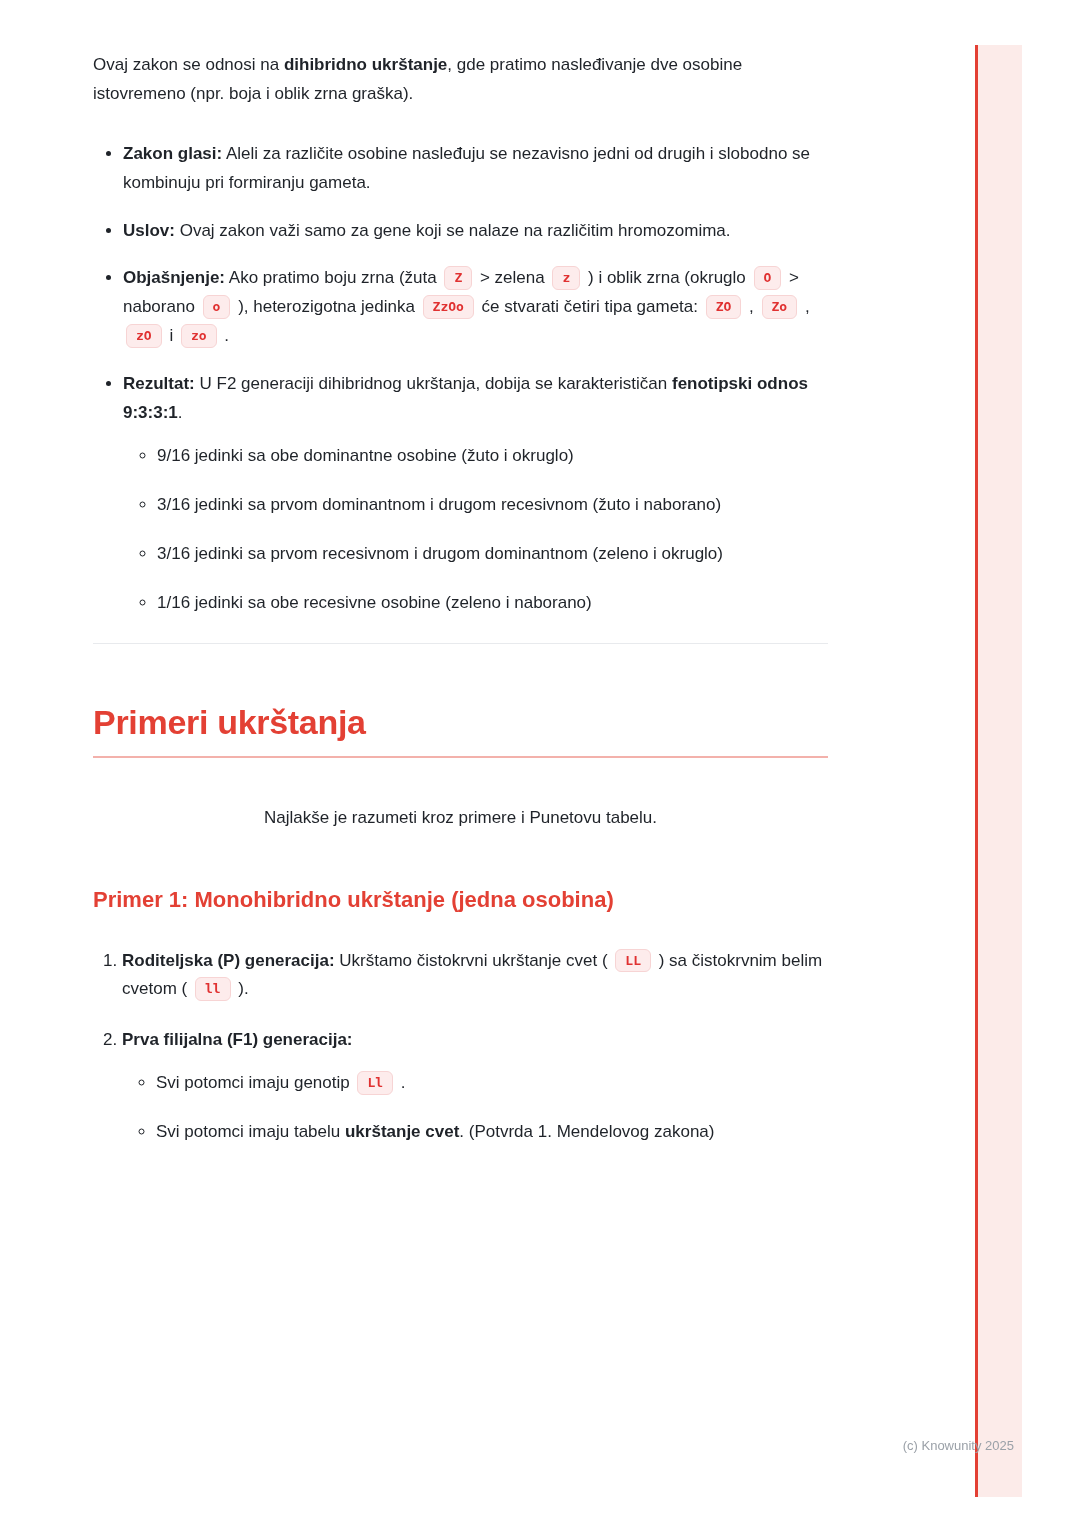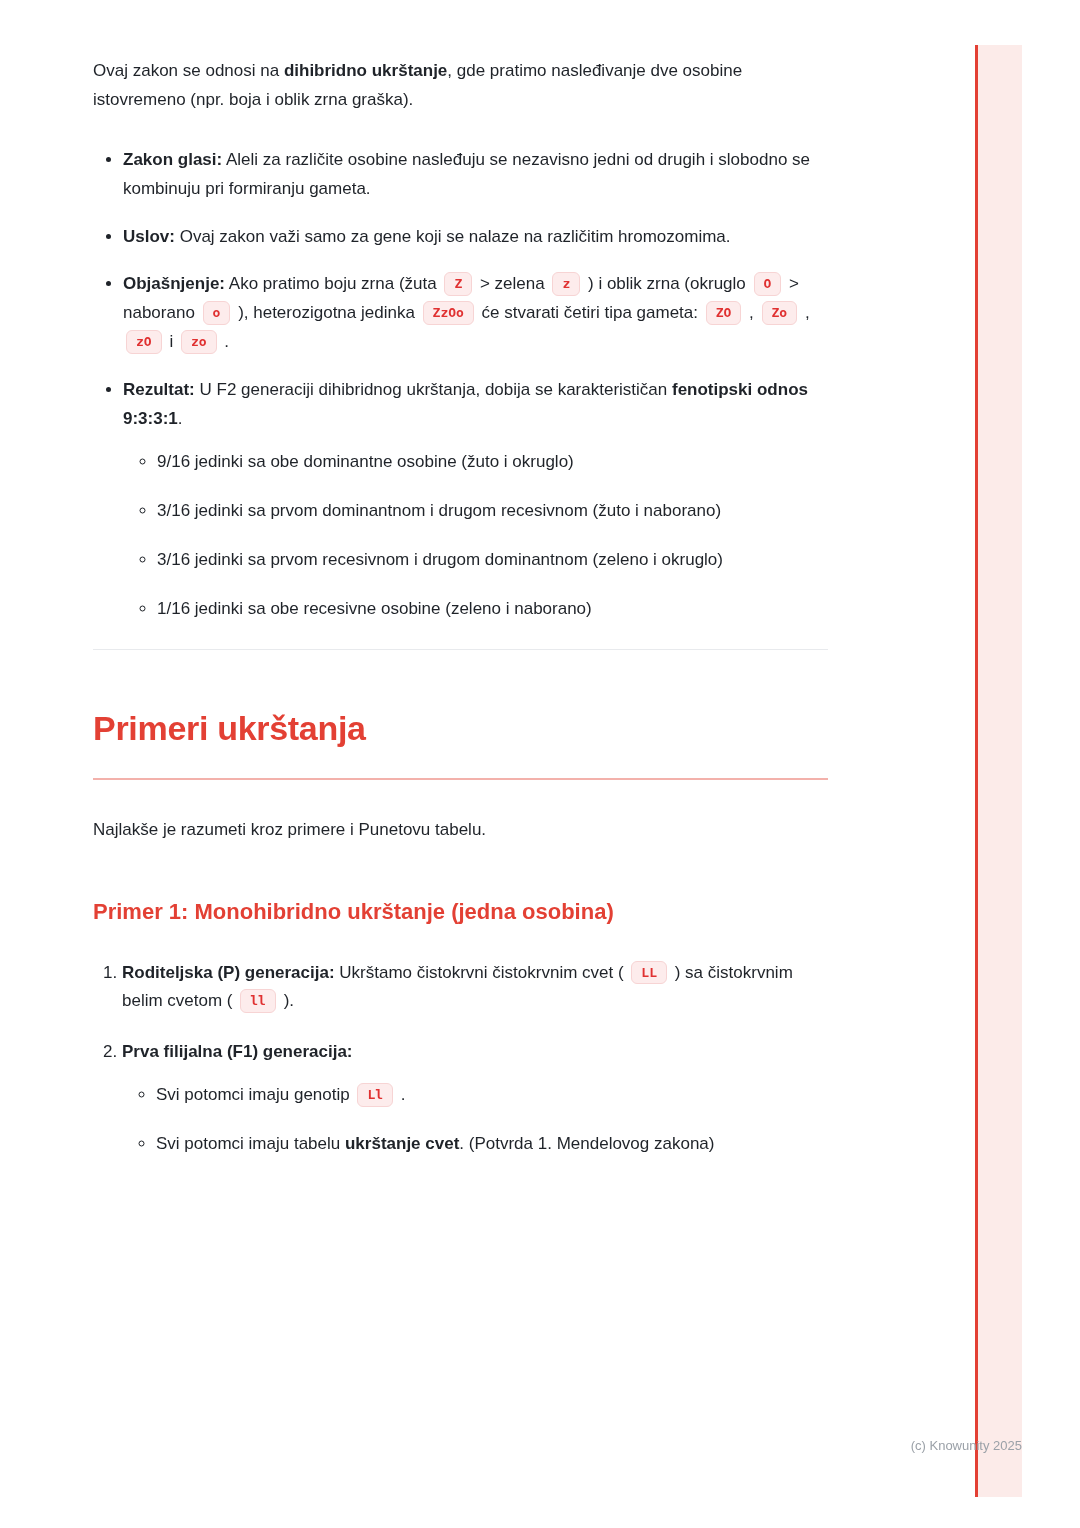--- a/index.html
+++ b/index.html
@@ -7,21 +7,21 @@
   body {
     position: relative;
     background: #ffffff;
     font-family: "Liberation Sans", sans-serif;
     color: var(--text, #1f2329);
     overflow: hidden;
   }
   .content {
     position: absolute;
     left: 93px;
-    top: 57px;
+    top: 51px;
     width: 735px;
     font-size: 17px;
     line-height: 1.7;
   }
   .para { margin: 0; }
   strong { font-weight: 700; }
   .chip {
     display: inline-block;
     font-family: "DejaVu Sans Mono", monospace;
     font-size: 13px;
@@ -39,33 +39,33 @@
   ul.bullets { list-style: disc; margin: 31px 0 0 0; padding-left: 30px; }
   ul.bullets > li { margin-bottom: 19px; }
   ul.sub { list-style: circle; margin: 14px 0 0 0; padding-left: 34px; }
   ul.sub > li { margin-bottom: 20px; }
   hr.divider { border: none; border-top: 1px solid var(--divider, #e8eaed); margin: 26px 0 0; }
   h1.section-title {
     font-size: 34px;
     font-weight: 800;
     color: var(--accent, #e34034);
     margin-top: 50px;
-    padding-bottom: 20px;
+    padding-bottom: 4px;
     border-bottom: 2px solid var(--heading-underline, #f3b1ab);
     letter-spacing: -0.3px;
   }
-  p.section-intro { margin-top: 36px; }
+  p.section-intro { margin-top: 46px; text-align: center; }
   h2.example-title { font-size: 22px; font-weight: 700; color: var(--accent, #e34034); margin-top: 48px; }
   p.example-intro { margin-top: 24px; }
   ol.steps { margin: 28px 0 0; padding-left: 29px; }
   ol.steps > li { margin-bottom: 22px; }
   .footer-credit {
     position: absolute;
     top: 1438px;
-    right: 58px;
+    right: 66px;
     font-size: 13px;
     color: var(--footer-text, #9ba1a8);
     z-index: 2;
   }
   .side-strip {
     position: absolute;
     left: 975px;
     top: 45px;
     width: 47px;
     height: 1452px;
@@ -103,21 +103,21 @@
   <hr class="divider">
 
   <h1 class="section-title">Primeri ukrštanja</h1>
 
   <p class="para section-intro">Najlakše je razumeti kroz primere i Punetovu tabelu.</p>
 
   <h2 class="example-title">Primer 1: Monohibridno ukrštanje (jedna osobina)</h2>
 
 
   <ol class="steps">
-    <li><strong>Roditeljska (P) generacija:</strong><span> Ukrštamo čistokrvni čistokrvnim cvet ( </span><span class="chip">LL</span><span> ) sa čistokrvnim belim cvetom ( </span><span class="chip">ll</span><span> ).</span>
+    <li><strong>Roditeljska (P) generacija:</strong><span> Ukrštamo čistokrvni ukrštanje cvet ( </span><span class="chip">LL</span><span> ) sa čistokrvnim belim cvetom ( </span><span class="chip">ll</span><span> ).</span>
     </li>
 
     <li><strong>Prva filijalna (F1) generacija:</strong>
       <ul class="sub">
         <li><span>Svi potomci imaju genotip </span><span class="chip">Ll</span><span> .</span></li>
         <li><span>Svi potomci imaju tabelu </span><strong>ukrštanje cvet</strong><span>. (Potvrda 1. Mendelovog zakona)</span></li>
       </ul>
     </li>
   </ol>
 

